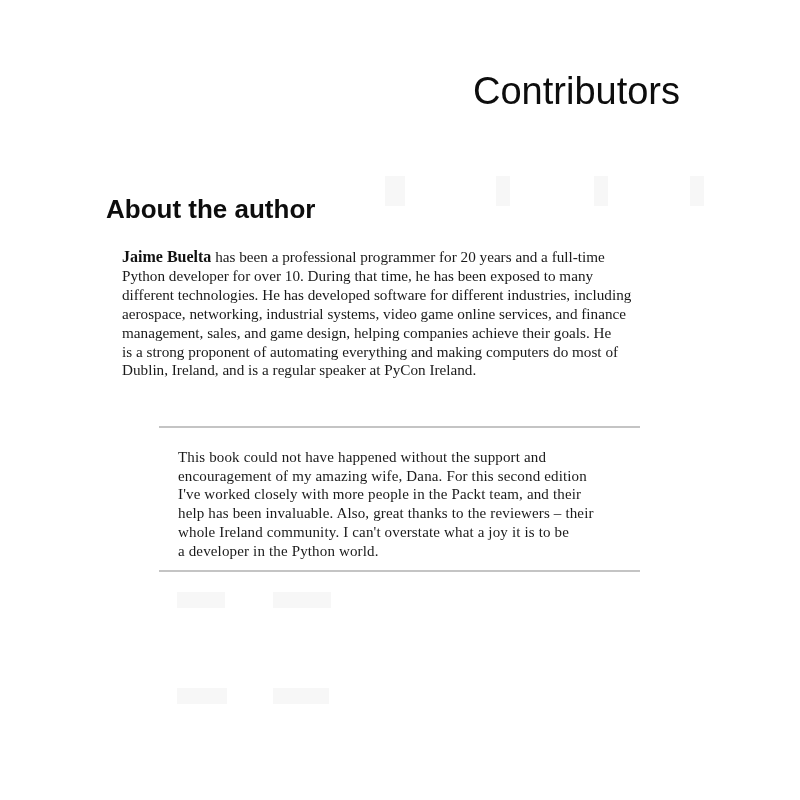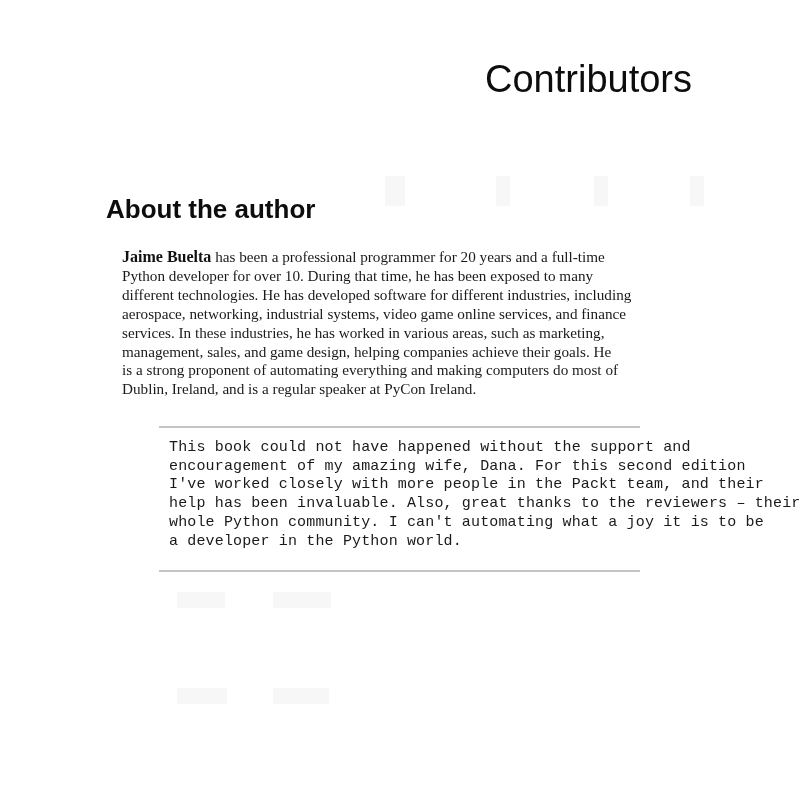--- a/index.html
+++ b/index.html
@@ -21,21 +21,21 @@
     .chapter-title {
       position: absolute;
       right: 108px;
       top: 58px;
       font-family: "Liberation Sans", "DejaVu Sans", sans-serif;
       font-size: 38px;
       font-weight: normal;
       color: #0d0d0d;
       letter-spacing: 0px;
       white-space: nowrap;
-      margin: 0;
+      margin: 12px;
     }
     .section-heading {
       position: absolute;
       left: 106px;
       top: 194px;
       font-family: "Liberation Sans", "DejaVu Sans", sans-serif;
       font-size: 26px;
       font-weight: bold;
       color: #0d0d0d;
       margin: 0;
@@ -68,25 +68,25 @@
       height: 2px;
       background: #c4c4c4;
     }
     .rule.top { top: 426px; }
     .rule.bottom { top: 570px; }
     .ack {
       position: absolute;
       left: 162px;
       top: 432px;
       width: 480px;
-      font-family: Liberation Mono, monospace;
+      font-family: Liberation Serif, serif;
       font-size: 15px;
       line-height: 18.7px;
       color: #1a1a1a;
-      margin: 7px;
+      margin: 16px;
     }
     .ack .line {
       display: block;
       white-space: nowrap;
       letter-spacing: 0.15px;
     }
   </style>
 </head>
 <body>
 
@@ -101,30 +101,29 @@
 
 <h1 class="chapter-title">Contributors</h1>
 
 <h2 class="section-heading">About the author</h2>
 
 <div class="bio">
   <span class="line"><span class="author-name">Jaime Buelta</span><span> has been a professional programmer for 20 years and a full-time</span></span>
   <span class="line">Python developer for over 10. During that time, he has been exposed to many</span>
   <span class="line">different technologies. He has developed software for different industries, including</span>
   <span class="line">aerospace, networking, industrial systems, video game online services, and finance</span>
-  <span class="line">services. In these industries, he has worked in various areas, such as marketing,</span>
   <span class="line">management, sales, and game design, helping companies achieve their goals. He</span>
   <span class="line">is a strong proponent of automating everything and making computers do most of</span>
   <span class="line">Dublin, Ireland, and is a regular speaker at PyCon Ireland.</span>
 </div>
 
 <div class="rule top"></div>
 
 <div class="ack">
   <span class="line">This book could not have happened without the support and</span>
   <span class="line">encouragement of my amazing wife, Dana. For this second edition</span>
   <span class="line">I've worked closely with more people in the Packt team, and their</span>
   <span class="line">help has been invaluable. Also, great thanks to the reviewers – their</span>
-  <span class="line">whole Python community. I can't automating what a joy it is to be</span>
+  <span class="line">whole Ireland community. I can't overstate what a joy it is to be</span>
   <span class="line">a developer in the Python world.</span>
 </div>
 
 <div class="rule bottom"></div>
 
 </body></html>

